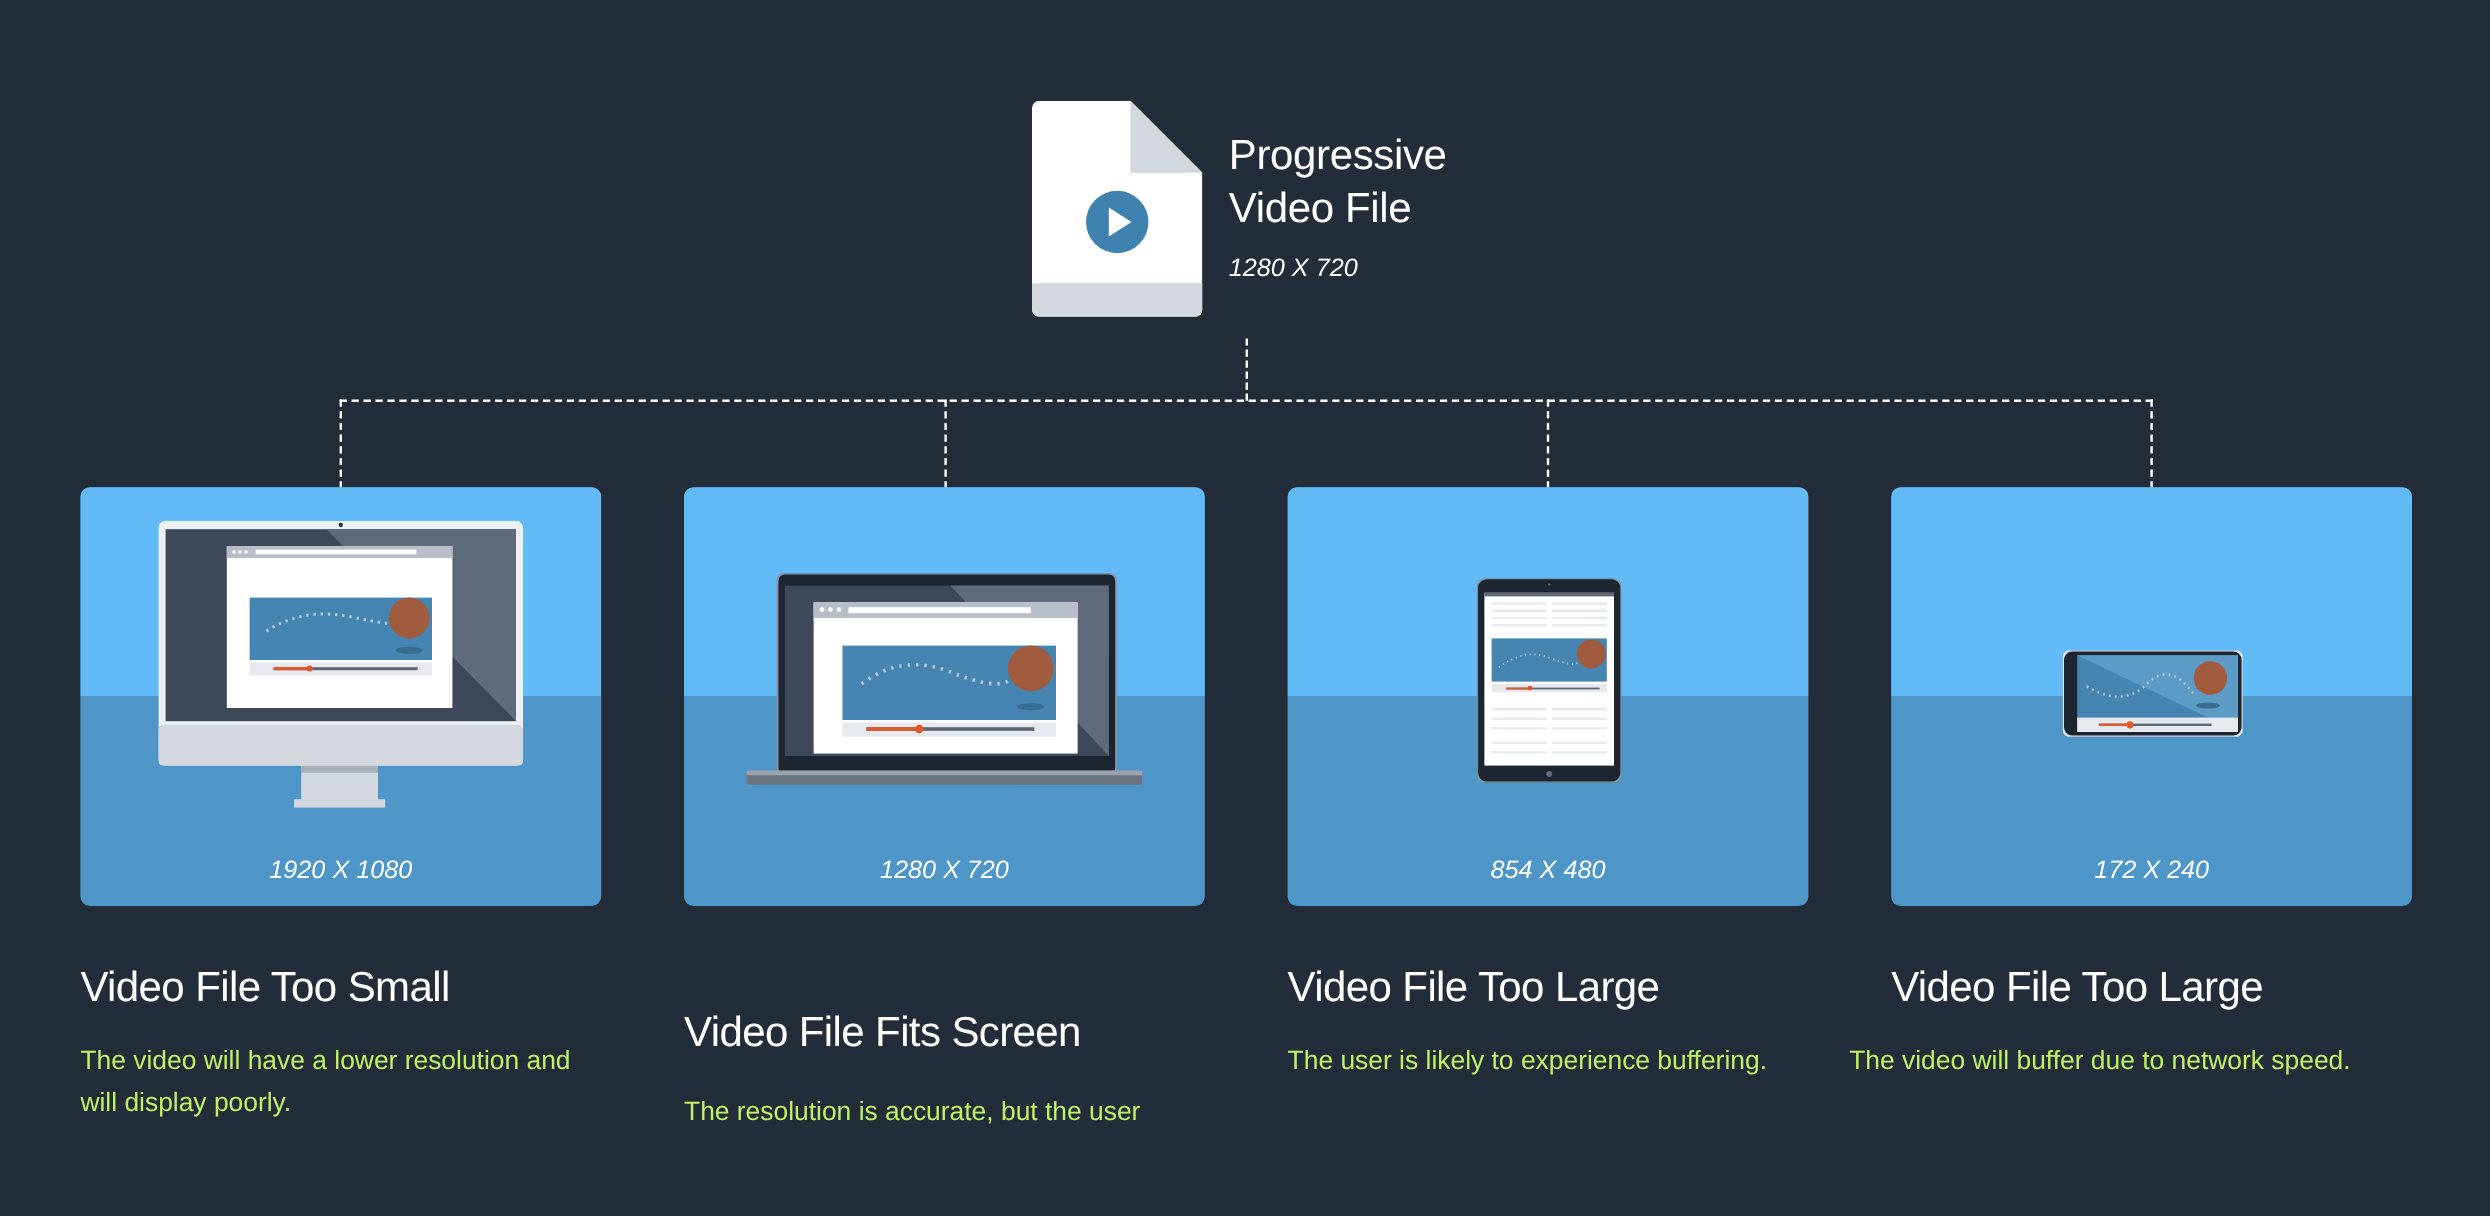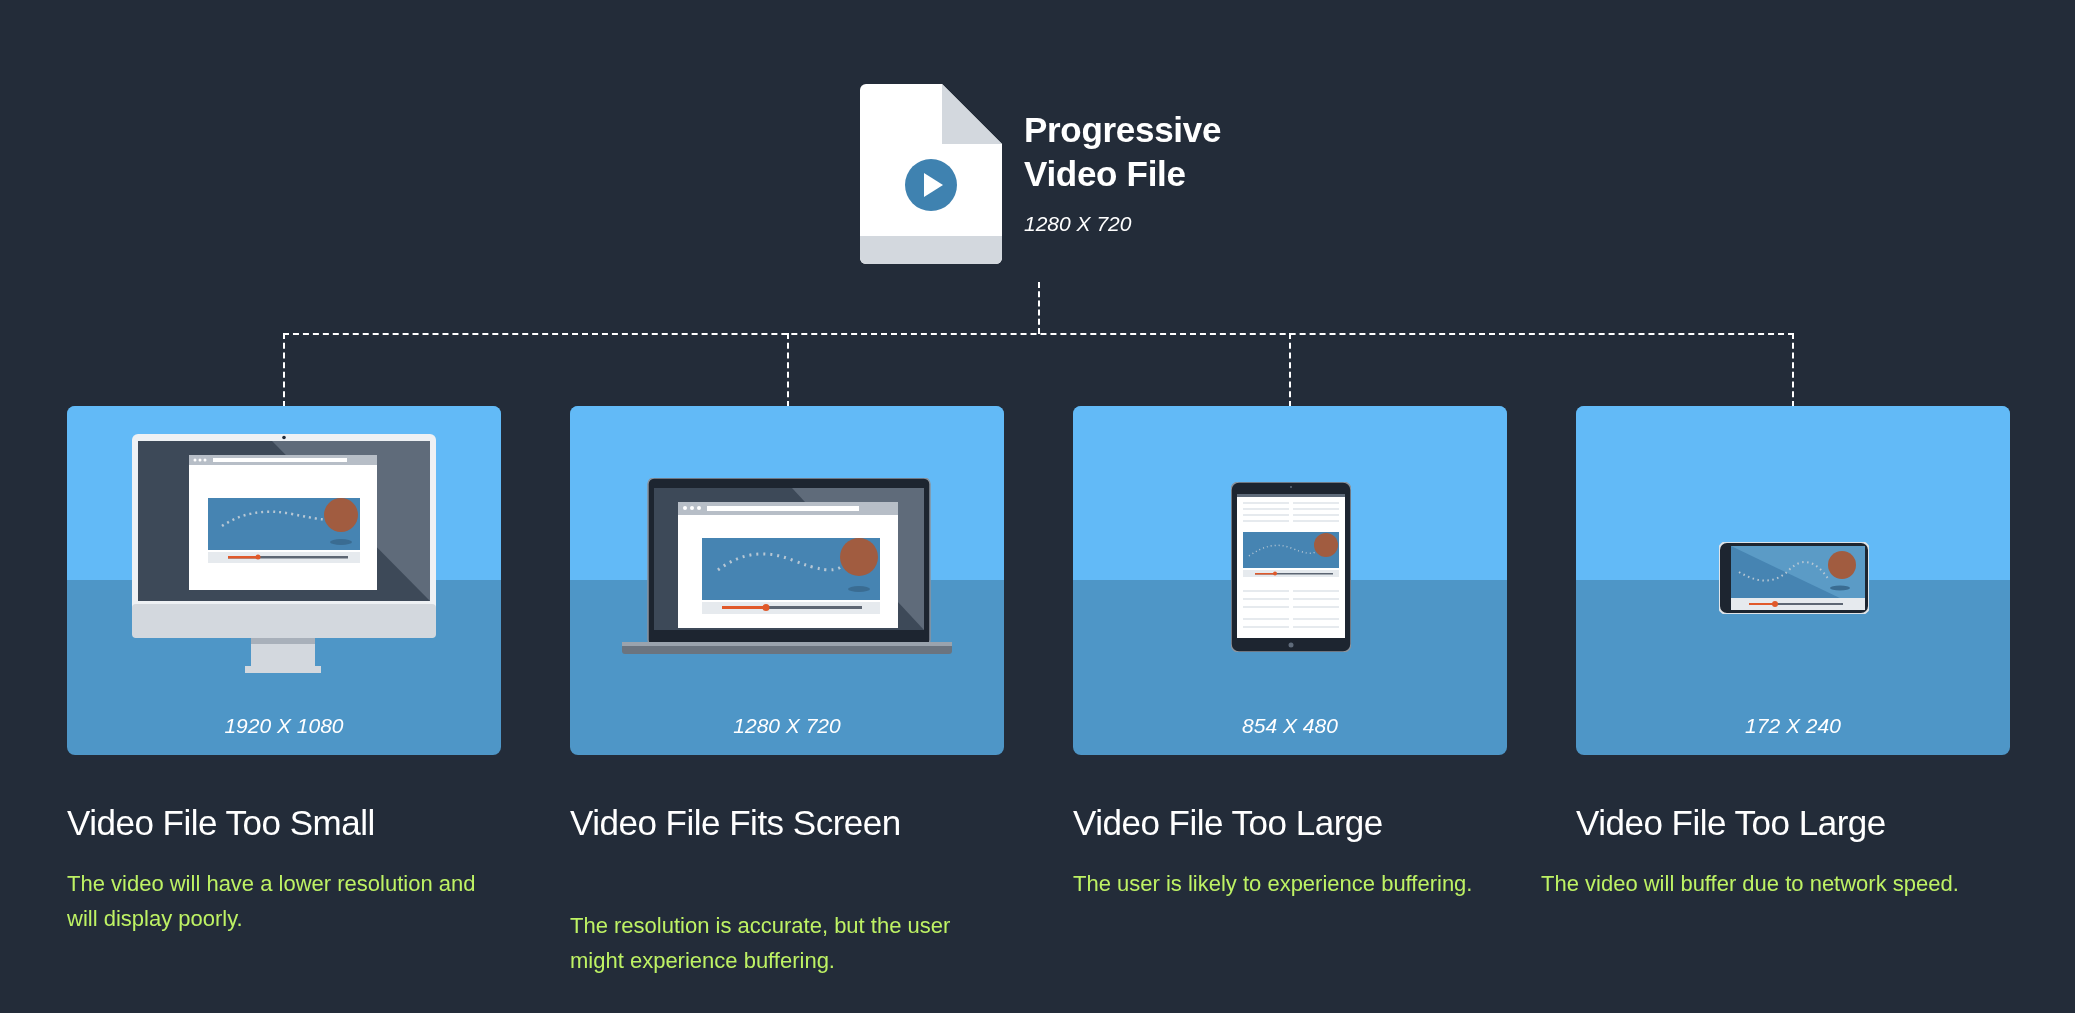--- a/index.html
+++ b/index.html
@@ -1,20 +1,20 @@
 <!DOCTYPE html>
 <html><head>
 <meta charset="utf-8">
 <style>
   html,body{margin:0;padding:0;}
   body{width:2075px;height:1013px;background:#232c39;position:relative;overflow:hidden;font-family:"Liberation Sans",sans-serif;color:#fff;}
   .abs{position:absolute;}
   
   .file{left:860px;top:84px;width:142px;height:180px;}
-  .file-title{left:1024px;top:108px;font-size:35px;font-weight:bold;line-height:44px;letter-spacing:-0.3px;}
+  .file-title{left:1024px;top:108px;font-size:35px;font-weight:normal;line-height:44px;letter-spacing:-0.3px;}
   .file-res{left:1024px;top:212px;font-size:21px;font-style:italic;}
   
   .dash-v{border-left:2px dashed #ffffff;width:0;}
   .dash-h{border-top:2px dashed #ffffff;height:0;}
   
   .card{top:406px;width:434px;height:349px;border-radius:8px;overflow:hidden;background:#4e96c7;}
   .card .sky{position:absolute;left:0;top:0;width:100%;height:174px;background:#62baf7;}
   .card .res{position:absolute;left:0;width:100%;top:308px;text-align:center;font-size:21px;font-style:italic;color:#fff;}
   .card svg{position:absolute;}
   .heading{top:803px;font-size:35px;font-weight:normal;letter-spacing:-0.5px;}
@@ -155,24 +155,23 @@
   </svg>
   <div class="res">172 X 240</div>
 </div>
 
 <div class="abs heading" style="left:67px;">Video File Too Small</div>
 <div class="abs desc" style="left:67px;">
   <div>The video will have a lower resolution and</div>
   <div>will display poorly.</div>
 </div>
 
-<div class="abs heading" style="left:570px;">Video File Fits Screen</div>
+<div class="abs heading" style="left:570px;margin-top:38px;">Video File Fits Screen</div>
 <div class="abs desc" style="left:570px;margin-top:42px;">
   <div>The resolution is accurate, but the user</div>
-  <div>might experience buffering.</div>
 </div>
 
 <div class="abs heading" style="left:1073px;">Video File Too Large</div>
 <div class="abs desc" style="left:1073px;">
   <div>The user is likely to experience buffering.</div>
 </div>
 
 <div class="abs heading" style="left:1576px;">Video File Too Large</div>
 <div class="abs desc" style="left:1541px;width:480px;">
   <div>The video will buffer due to network speed.</div>

